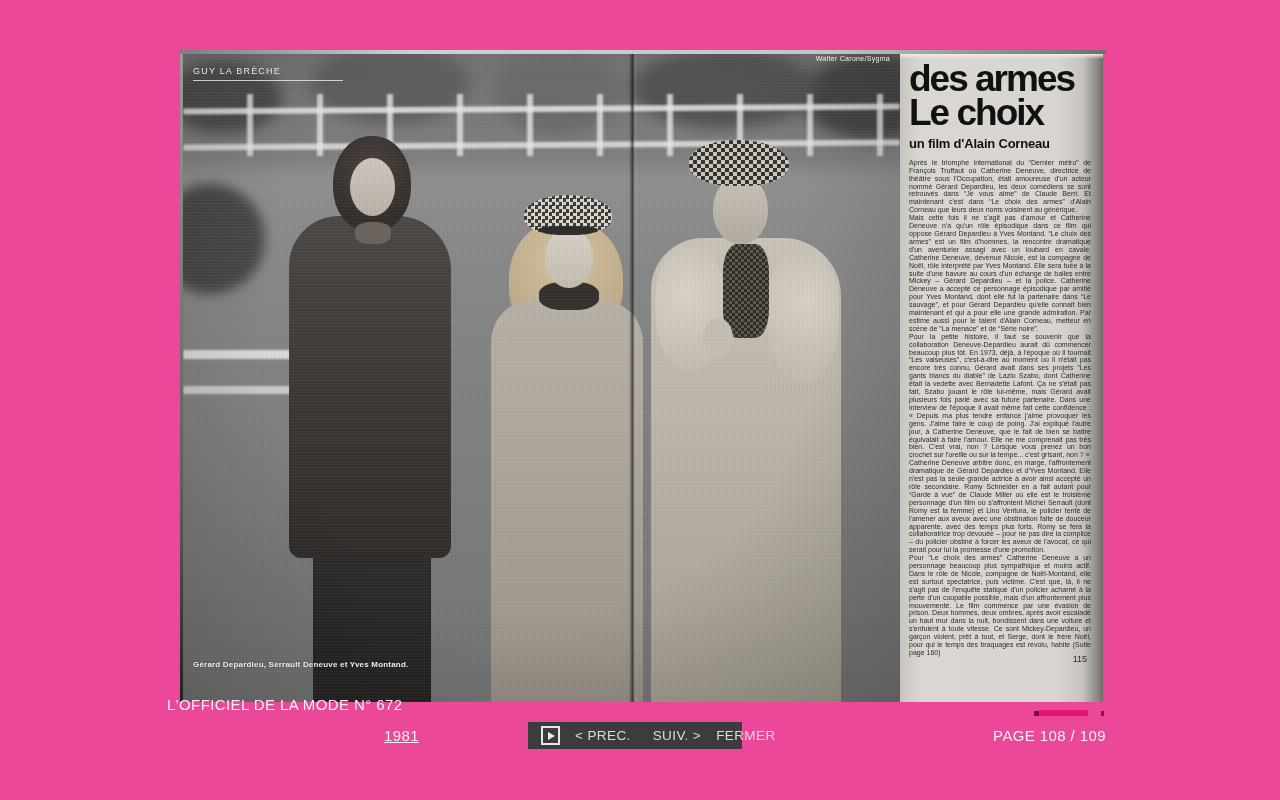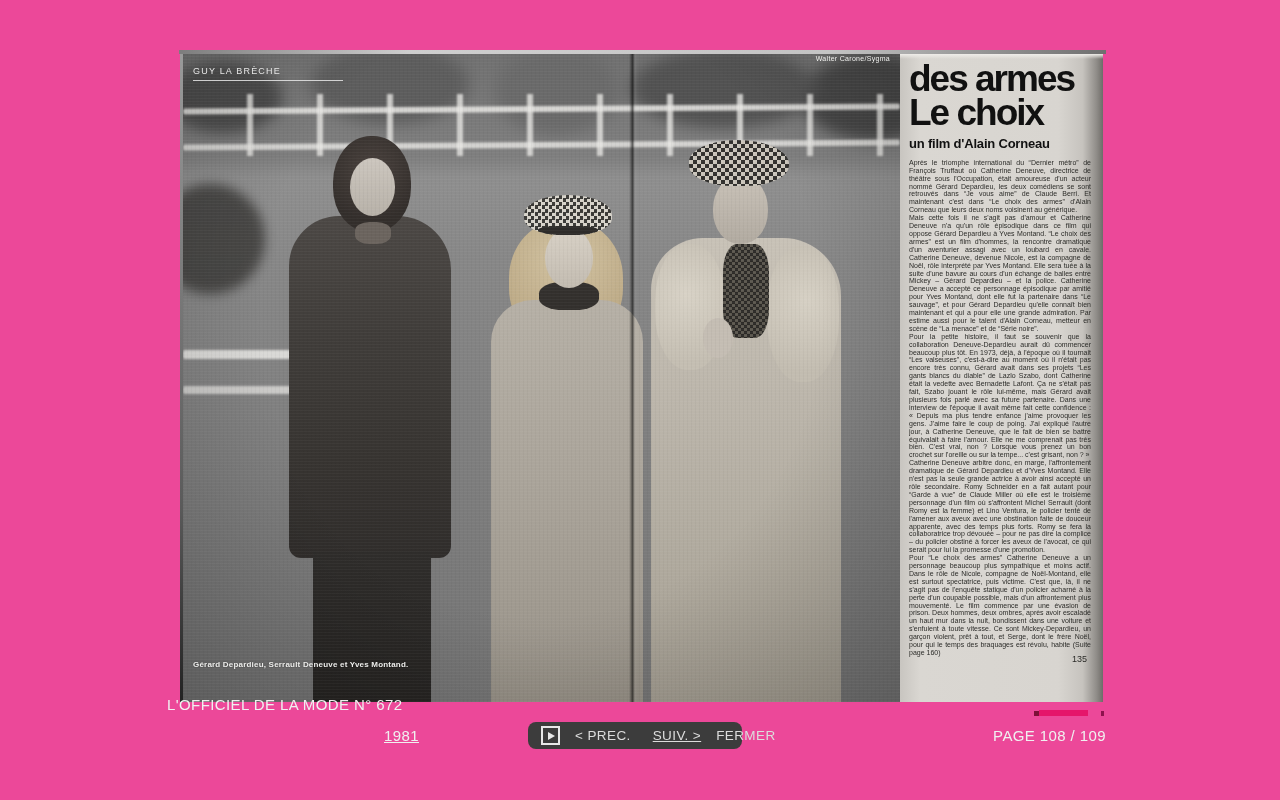--- a/index.html
+++ b/index.html
@@ -97,28 +97,28 @@
   .art-body{margin-top:8px;height:505px;overflow:hidden;color:#2b2b28;font-size:7px;line-height:7.9px;
       text-align:justify;}
   .art-body p{margin:0;}
   .art-pagenum{position:absolute;right:16px;bottom:38px;color:#2b2b28;font-size:9px;}
 
   
   .ui-text{color:#f0f0f0;font-size:15px;letter-spacing:.4px;}
   .brand{position:absolute;left:167px;top:696px;}
   .year{position:absolute;left:384px;top:727px;text-decoration:underline;}
   .toolbar{position:absolute;left:528px;top:722px;width:214px;height:27px;background:#3c3c3c;
-      display:flex;align-items:center;box-sizing:border-box;padding:0 4px 0 13px;border-radius:8px;}
+      display:flex;align-items:center;box-sizing:border-box;padding:0 4px 0 13px;}
   .play-btn{width:15px;height:15px;border:2px solid #e8e8e8;display:flex;align-items:center;
       justify-content:center;cursor:pointer;flex:none;}
   .play-tri{width:0;height:0;border-left:7px solid #e8e8e8;border-top:4.5px solid transparent;
       border-bottom:4.5px solid transparent;margin-left:2px;}
   .tb-btn{color:#dcdcdc;font-size:13.5px;letter-spacing:.4px;cursor:pointer;white-space:nowrap;}
   .tb-prev{margin-left:15px;}
-  .tb-next{margin-left:22px;text-decoration:underline;}
+  .tb-next{margin-left:22px;}
   .tb-close{margin-left:15px;}
   .progress{position:absolute;left:1034px;top:710px;width:72px;height:6px;display:flex;align-items:center;cursor:pointer;}
   .prog-start{width:5px;height:5px;background:#7d1038;flex:none;}
   .prog-fill{width:49px;height:6px;flex:none;}
   .prog-gap{width:13px;height:6px;flex:none;}
   .prog-tick{width:3px;height:5px;background:#8e124d;flex:none;}
   .page-indicator{position:absolute;right:174px;top:727px;}
 </style>
 </head>
 <body>
@@ -175,21 +175,21 @@
         </div>
         <div class="art-sub">un film d'Alain Corneau</div>
         <div class="art-body">
             <p>Après le triomphe international du “Dernier métro” de François Truffaut où Catherine Deneuve, directrice de théâtre sous l'Occupation, était amoureuse d'un acteur nommé Gérard Depardieu, les deux comédiens se sont retrouvés dans “Je vous aime” de Claude Berri. Et maintenant c'est dans “Le choix des armes” d'Alain Corneau que leurs deux noms voisinent au générique.</p>
             <p>Mais cette fois il ne s'agit pas d'amour et Catherine Deneuve n'a qu'un rôle épisodique dans ce film qui oppose Gérard Depardieu à Yves Montand. “Le choix des armes” est un film d'hommes, la rencontre dramatique d'un aventurier assagi avec un loubard en cavale. Catherine Deneuve, devenue Nicole, est la compagne de Noël, rôle interprété par Yves Montand. Elle sera tuée à la suite d'une bavure au cours d'un échange de balles entre Mickey – Gérard Depardieu – et la police. Catherine Deneuve a accepté ce personnage épisodique par amitié pour Yves Montand, dont elle fut la partenaire dans “Le sauvage”, et pour Gérard Depardieu qu'elle connaît bien maintenant et qui a pour elle une grande admiration. Par estime aussi pour le talent d'Alain Corneau, metteur en scène de “La menace” et de “Série noire”.</p>
             <p>Pour la petite histoire, il faut se souvenir que la collaboration Deneuve-Depardieu aurait dû commencer beaucoup plus tôt. En 1973, déjà, à l'époque où il tournait “Les valseuses”, c'est-à-dire au moment où il n'était pas encore très connu, Gérard avait dans ses projets “Les gants blancs du diable” de Lazlo Szabo, dont Catherine était la vedette avec Bernadette Lafont. Ça ne s'était pas fait, Szabo jouant le rôle lui-même, mais Gérard avait plusieurs fois parlé avec sa future partenaire. Dans une interview de l'époque il avait même fait cette confidence : « Depuis ma plus tendre enfance j'aime provoquer les gens. J'aime faire le coup de poing. J'ai expliqué l'autre jour, à Catherine Deneuve, que le fait de bien se battre équivalait à faire l'amour. Elle ne me comprenait pas très bien. C'est vrai, non ? Lorsque vous prenez un bon crochet sur l'oreille ou sur la tempe... c'est grisant, non ? »</p>
             <p>Catherine Deneuve arbitre donc, en marge, l'affrontement dramatique de Gérard Depardieu et d'Yves Montand. Elle n'est pas la seule grande actrice à avoir ainsi accepté un rôle secondaire. Romy Schneider en a fait autant pour “Garde à vue” de Claude Miller où elle est le troisième personnage d'un film où s'affrontent Michel Serrault (dont Romy est la femme) et Lino Ventura, le policier tenté de l'amener aux aveux avec une obstination faite de douceur apparente, avec des temps plus forts. Romy se fera la collaboratrice trop dévouée – pour ne pas dire la complice – du policier obstiné à forcer les aveux de l'avocat, ce qui serait pour lui la promesse d'une promotion.</p>
             <p>Pour “Le choix des armes” Catherine Deneuve a un personnage beaucoup plus sympathique et moins actif. Dans le rôle de Nicole, compagne de Noël-Montand, elle est surtout spectatrice, puis victime. C'est que, là, il ne s'agit pas de l'enquête statique d'un policier acharné à la perte d'un coupable possible, mais d'un affrontement plus mouvementé. Le film commence par une évasion de prison. Deux hommes, deux ombres, après avoir escaladé un haut mur dans la nuit, bondissent dans une voiture et s'enfuient à toute vitesse. Ce sont Mickey-Depardieu, un garçon violent, prêt à tout, et Serge, dont le frère Noël, pour qui le temps des braquages est révolu, habite (Suite page 160)</p>
           </div>
       </div>
-      <div class="art-pagenum">135</div>
+      <div class="art-pagenum">115</div>
     </div>
   </div>
 
   <div class="ui-text brand">L'OFFICIEL DE LA MODE N° 672</div>
   <div class="ui-text year">1981</div>
 
   <div class="toolbar">
     <div class="play-btn">
       <div class="play-tri"></div>
     </div>

